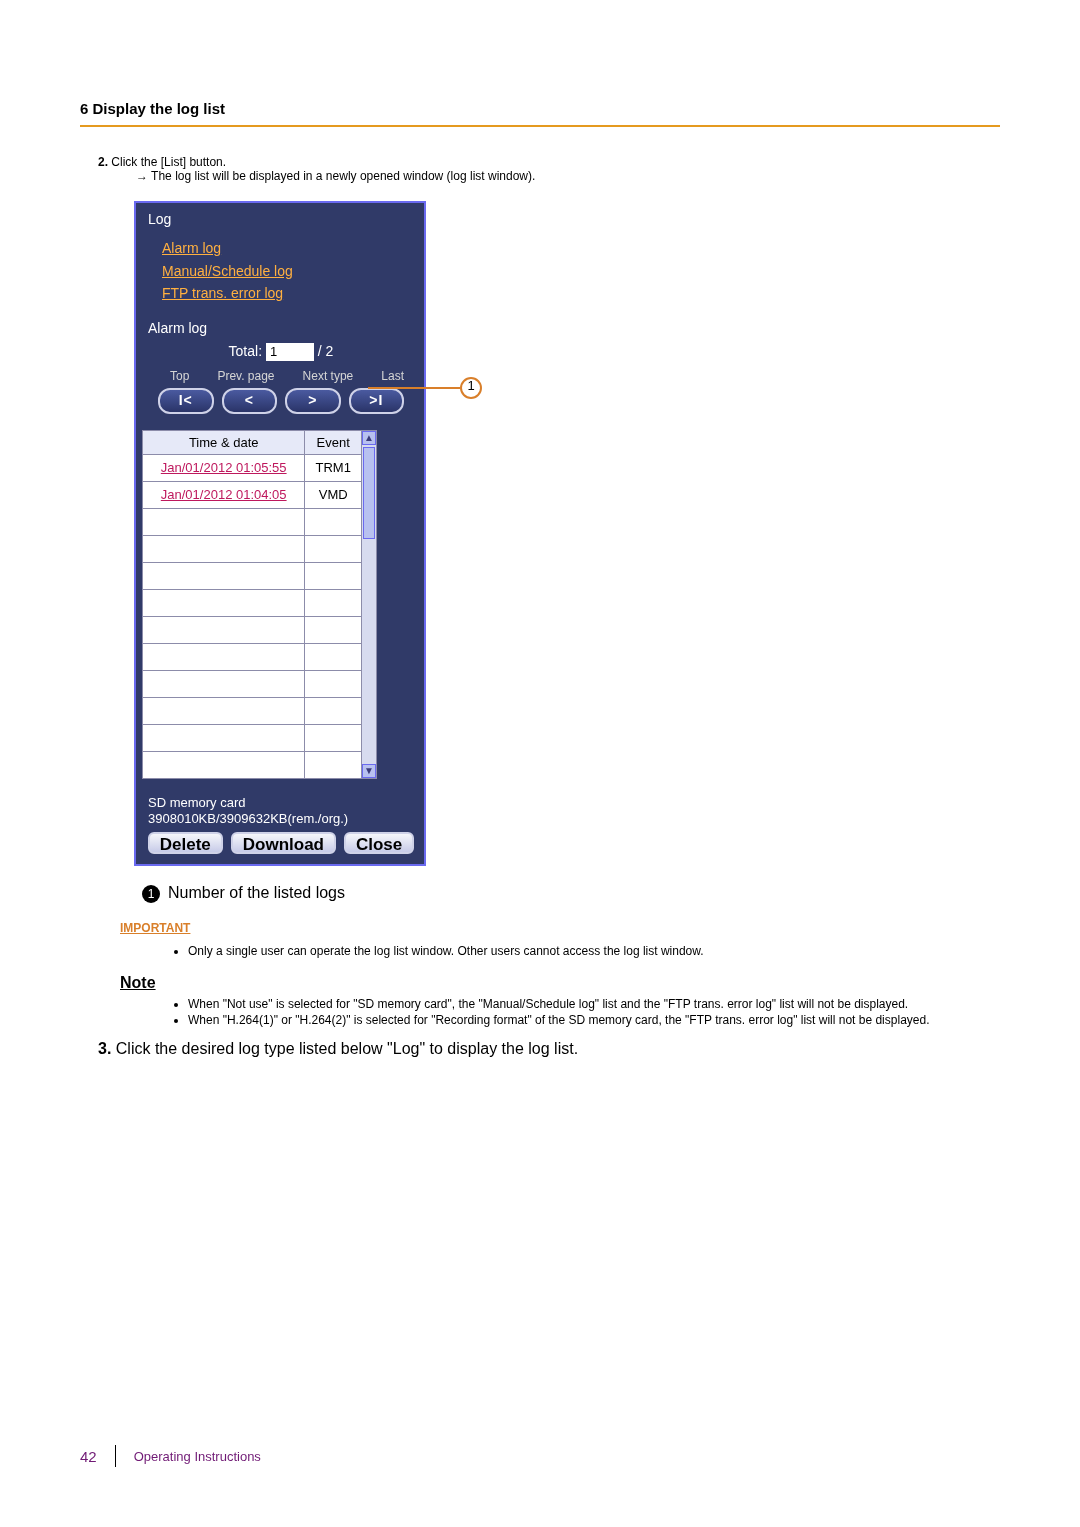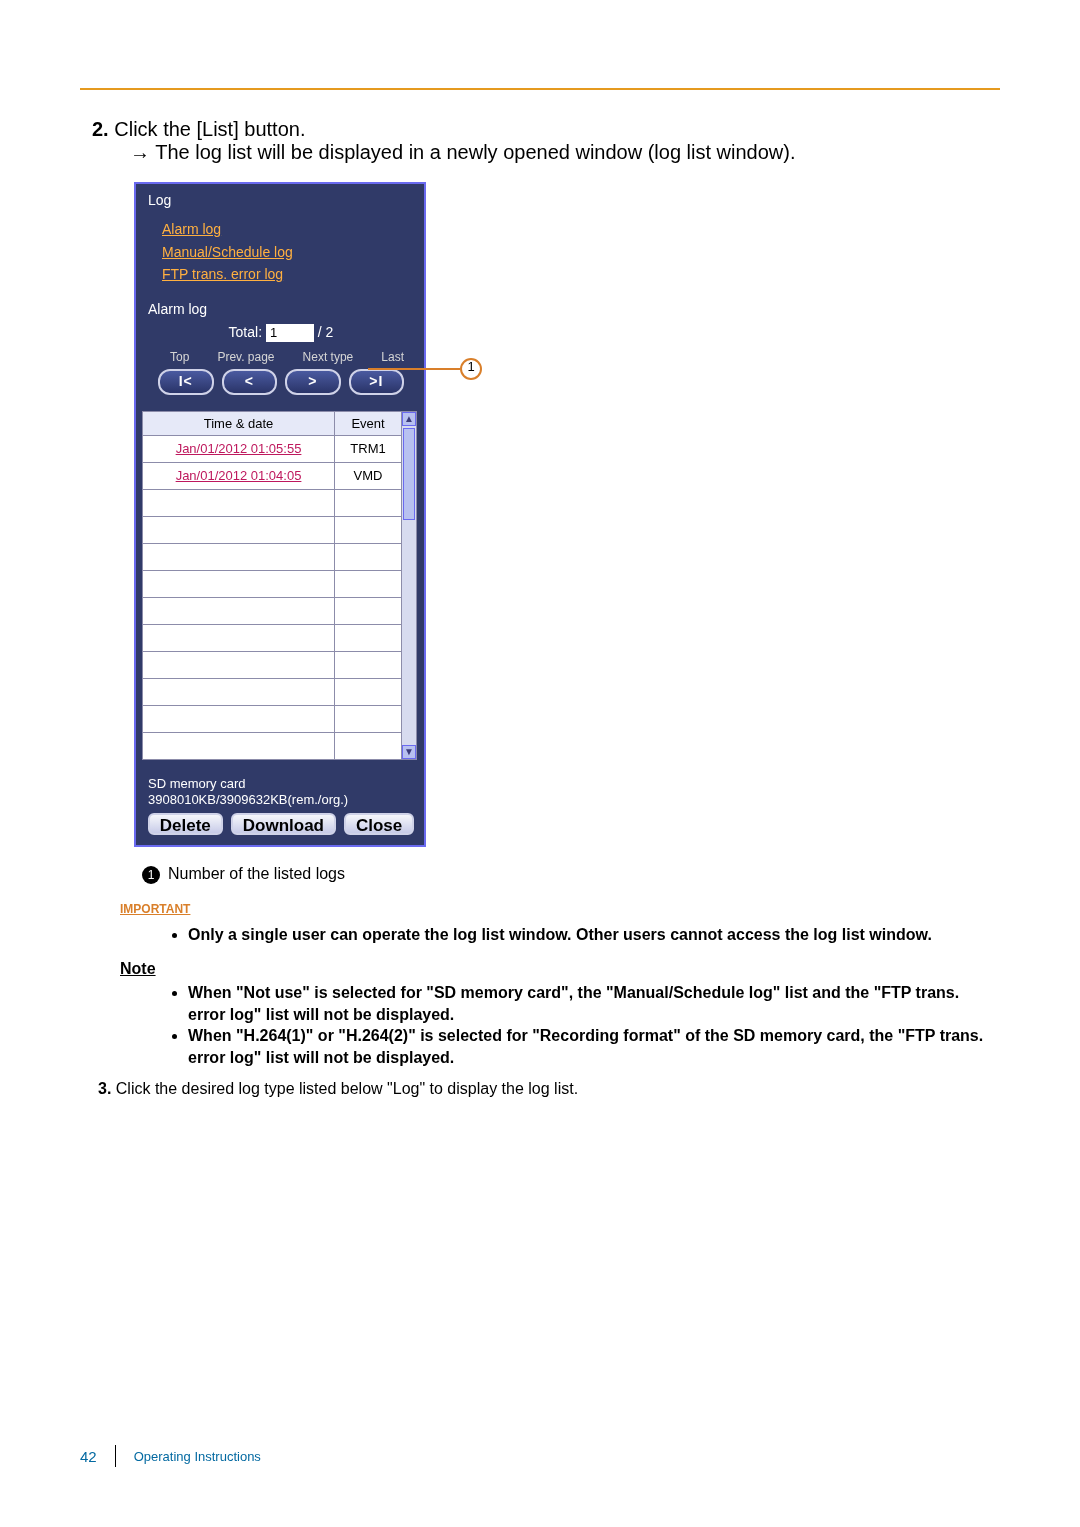--- a/index.html
+++ b/index.html
@@ -21,22 +21,22 @@
     font-size: 15px;
     font-weight: bold;
     margin: 20px 0 4px 0;
   }
   .orange-rule {
     border: none;
     border-top: 2px solid #e59a1f;
     margin: 8px 0 28px 0;
   }
   .step-block {
-    margin-left: 12px;
-    font-size: 20px;
+    margin-left: 18px;
+    font-size: 12px;
   }
   .step-num {
     font-weight: bold;
     display: inline-block;
   }
   .arrow-line {
     margin-left: 38px;
   }
   
   .log-shell {
@@ -106,21 +106,21 @@
     align-items: center;
     justify-content: center;
   }
   .pill span { color: #fff; font-weight: bold; font-size: 14px; letter-spacing: 1px; }
   .log-table-wrap {
     display: flex;
     margin: 0 6px 8px 6px;
   }
   .log-table {
     border-collapse: collapse;
-    width: 260px;
+    width: 220px;
     background: #fff;
     color: #000;
     font-size: 13px;
   }
   .log-table th {
     background: #e6e9f8;
     font-weight: normal;
     border: 1px solid #8c8caa;
     padding: 4px 6px;
     text-align: center;
@@ -228,57 +228,57 @@
   .important {
     font-size: 12px;
     font-weight: bold;
     color: #d97f2a;
     text-decoration: underline;
     margin: 18px 0 8px 40px;
   }
   ul.note-list, ul.body-list {
     margin: 4px 0 4px 64px;
     padding: 0 0 0 30px;
-    font-size: 16px;
+    font-size: 12px;
     line-height: 1.35;
-    font-weight: bold;
   }
   ul.body-list { margin-left: 78px; }
   .note-head {
     font-weight: bold;
     text-decoration: underline;
     font-size: 16px;
     margin: 14px 0 4px 40px;
   }
   .step3 {
     font-size: 16px;
     margin: 10px 0 0 18px;
     line-height: 1.35;
   }
   .footer {
     position: absolute;
     bottom: 60px;
     left: 80px;
     font-size: 13px;
-    color: #0369a1;
+    color: #701a75;
     display: flex;
     align-items: center;
     gap: 18px;
     justify-content: space-between;
   }
   .footer .pg { font-size: 15px; }
   .footer .sep {
     width: 1px; height: 22px;
     background: #000;
   }
 </style>
 </head>
 <body>
 
 <div class="page">
+  <div class="section-heading">6 Display the log list</div>
   <hr class="orange-rule">
 
   <div class="step-block">
     <span class="step-num">2.</span>
     <span>Click the [List] button.</span>
     <div class="arrow-line">→ The log list will be displayed in a newly opened window (log list window).</div>
   </div>
 
   <div class="log-shell">
     <div class="log-panel">

